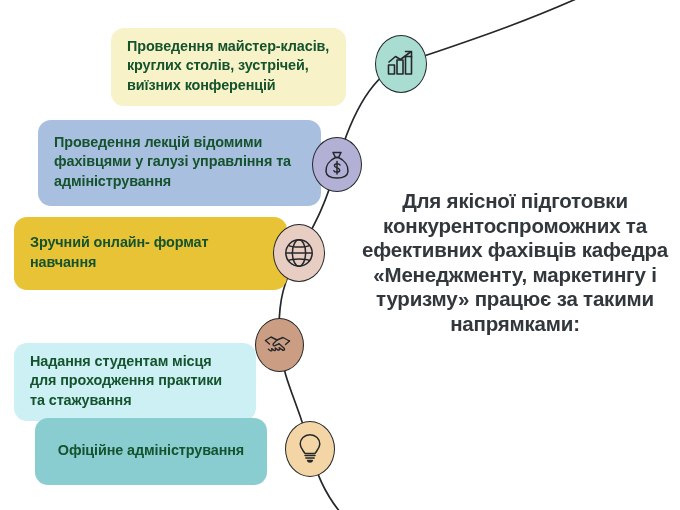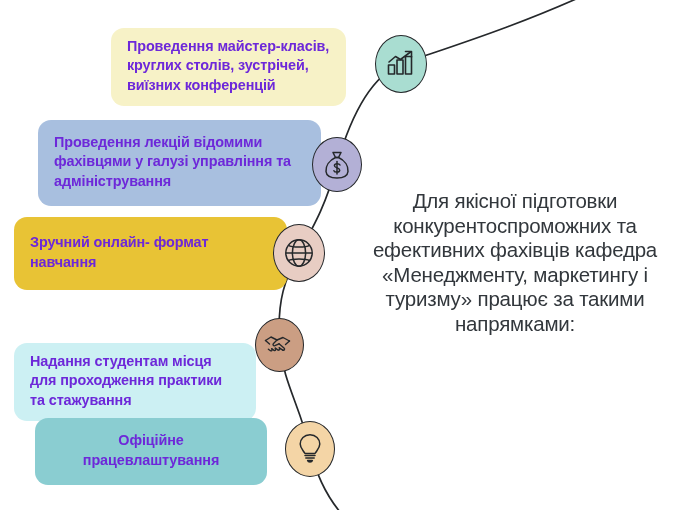--- a/index.html
+++ b/index.html
@@ -33,21 +33,21 @@
     box-sizing: border-box;
     border-radius: 13px;
     display: flex;
     align-items: center;
     padding: 9px 16px 11px 16px;
   }
   .card-text {
     font-weight: bold;
     font-size: 14.4px;
     line-height: 1.33;
-    color: #6d28d9;
+    color: #14532d;
     letter-spacing: -0.1px;
   }
 
   .card-1 {
     left: 111px;  top: 28px;  width: 235px; height: 78px;
     background: #f7f2c7;
   }
   .card-2 {
     left: 38px;   top: 120px; width: 283px; height: 86px;
     background: #a8bfdf;
@@ -86,21 +86,21 @@
   .bubble-handshake { left: 255px; top: 318px; width: 49px; height: 54px;  background: #cb9e83; }
   .bubble-bulb      { left: 285px; top: 421px; width: 50px; height: 56px;  background: #f4d5a6; }
 
   
   #headline {
     position: absolute;
     left: 356px;
     top: 189px;
     width: 318px;
     text-align: center;
-    font-weight: normal;
+    font-weight: bold;
     font-size: 20.5px;
     line-height: 1.2;
     color: #32373c;
     letter-spacing: -0.2px;
   }
 </style>
 </head>
 <body>
 
 <div id="canvas">
@@ -125,21 +125,21 @@
 
   <div class="card card-3">
     <span class="card-text">Зручний онлайн- формат навчання</span>
   </div>
 
   <div class="card card-4">
     <span class="card-text">Надання студентам місця для проходження практики та стажування</span>
   </div>
 
   <div class="card card-5">
-    <span class="card-text">Офіційне працевлаштування</span>
+    <span class="card-text">Офіційне адміністрування</span>
   </div>
 
   <div class="bubble bubble-chart">
     <span>
       <svg width="30" height="28" viewBox="0 0 30 28">
         <g fill="none" stroke="#25282b" stroke-width="1.6" stroke-linejoin="round">
           <rect x="2.5" y="15" width="6" height="9"></rect>
           <rect x="11" y="10" width="6" height="14"></rect>
           <rect x="19.5" y="6.5" width="6" height="17.5"></rect>
           <path d="M3 12 L9.5 6.5 L14.5 9.5 L24.5 2" stroke-linecap="round"></path>

